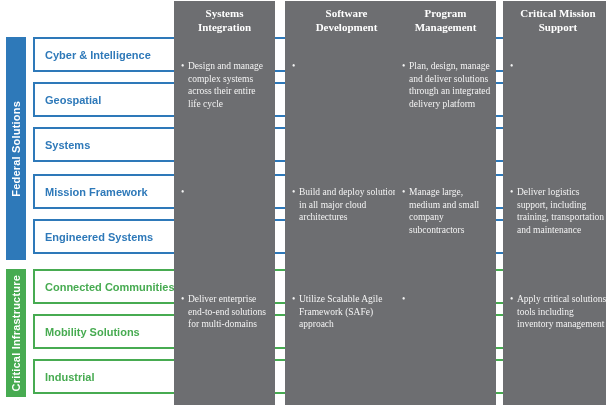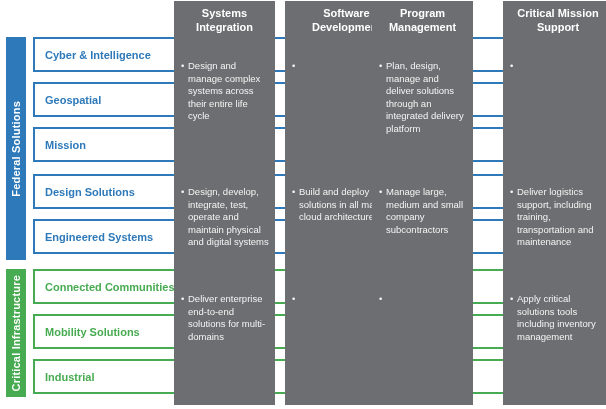--- a/index.html
+++ b/index.html
@@ -34,25 +34,25 @@
     background:#fff;display:flex;align-items:center;
     font-weight:bold;font-size:11px;padding-left:10px;
   }
   .row.federal{border:2px solid var(--federal-blue);color:var(--federal-blue);}
   .row.critical{border:2px solid var(--critical-green);color:var(--critical-green);}
   .r0{top:37px}.r1{top:82px}.r2{top:127px}.r3{top:174px}.r4{top:219px}
   .r5{top:269px}.r6{top:314px}.r7{top:359px}
   
   .col{
     position:absolute;top:1px;height:404px;z-index:2;
-    background:var(--column-gray);color:var(--text-white);
+    background:var(--column-gray);color:var(--text-white);font-family:Liberation Serif, serif;
   }
   .c0{left:174px;width:101px}
   .c1{left:285px;width:123px}
-  .c2{left:372px;width:101px}
+  .c2{left:395px;width:101px}
   .c3{left:503px;width:110px}
   .col-header{
     padding:6px 9px 0 9px;text-align:center;
     font-weight:bold;font-size:11px;line-height:1.25;color:var(--text-white);
   }
   .block{
     position:absolute;left:0;width:100%;
     display:flex;padding:0 5px 0 7px;
     font-size:9.5px;line-height:1.32;color:#F4F4F4;
   }
@@ -72,24 +72,24 @@
     <span class="vtext">Critical Infrastructure</span>
   </div>
 
   <div class="row federal r0">
     <span>Cyber &amp; Intelligence</span>
   </div>
   <div class="row federal r1">
     <span>Geospatial</span>
   </div>
   <div class="row federal r2">
-    <span>Mission</span>
+    <span>Systems</span>
   </div>
   <div class="row federal r3">
-    <span>Design Solutions</span>
+    <span>Mission Framework</span>
   </div>
   <div class="row federal r4">
     <span>Engineered Systems</span>
   </div>
   <div class="row critical r5">
     <span>Connected Communities</span>
   </div>
   <div class="row critical r6">
     <span>Mobility Solutions</span>
   </div>
@@ -98,39 +98,39 @@
   </div>
 
   <div class="col c0">
     <div class="col-header">Systems Integration</div>
     <div class="block b0">
       <span class="bullet-glyph">•</span>
       <span class="bullet-text">Design and manage complex systems across their entire life cycle</span>
     </div>
     <div class="block b1">
       <span class="bullet-glyph">•</span>
-      <span class="bullet-text">Design, develop, integrate, test, operate and maintain physical and digital systems</span>
     </div>
     <div class="block b2">
       <span class="bullet-glyph">•</span>
       <span class="bullet-text">Deliver enterprise end-to-end solutions for multi-domains</span>
     </div>
   </div>
 
   <div class="col c1">
     <div class="col-header">Software Development</div>
     <div class="block b0">
       <span class="bullet-glyph">•</span>
     </div>
     <div class="block b1">
       <span class="bullet-glyph">•</span>
       <span class="bullet-text">Build and deploy solutions in all major cloud architectures</span>
     </div>
     <div class="block b2">
       <span class="bullet-glyph">•</span>
+      <span class="bullet-text">Utilize Scalable Agile Framework (SAFe) approach</span>
     </div>
   </div>
 
   <div class="col c2">
     <div class="col-header">Program Management</div>
     <div class="block b0">
       <span class="bullet-glyph">•</span>
       <span class="bullet-text">Plan, design, manage and deliver solutions through an integrated delivery platform</span>
     </div>
     <div class="block b1">

